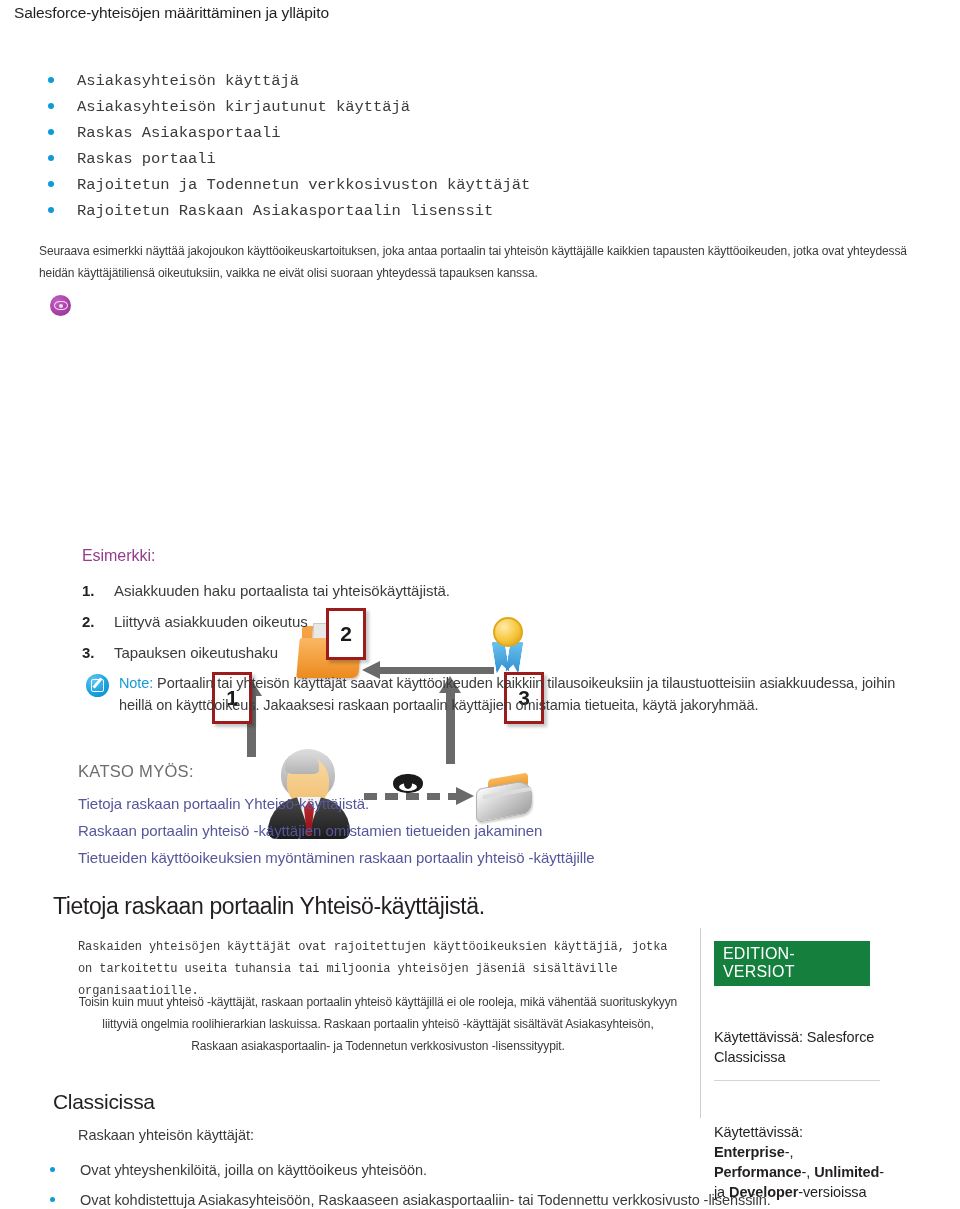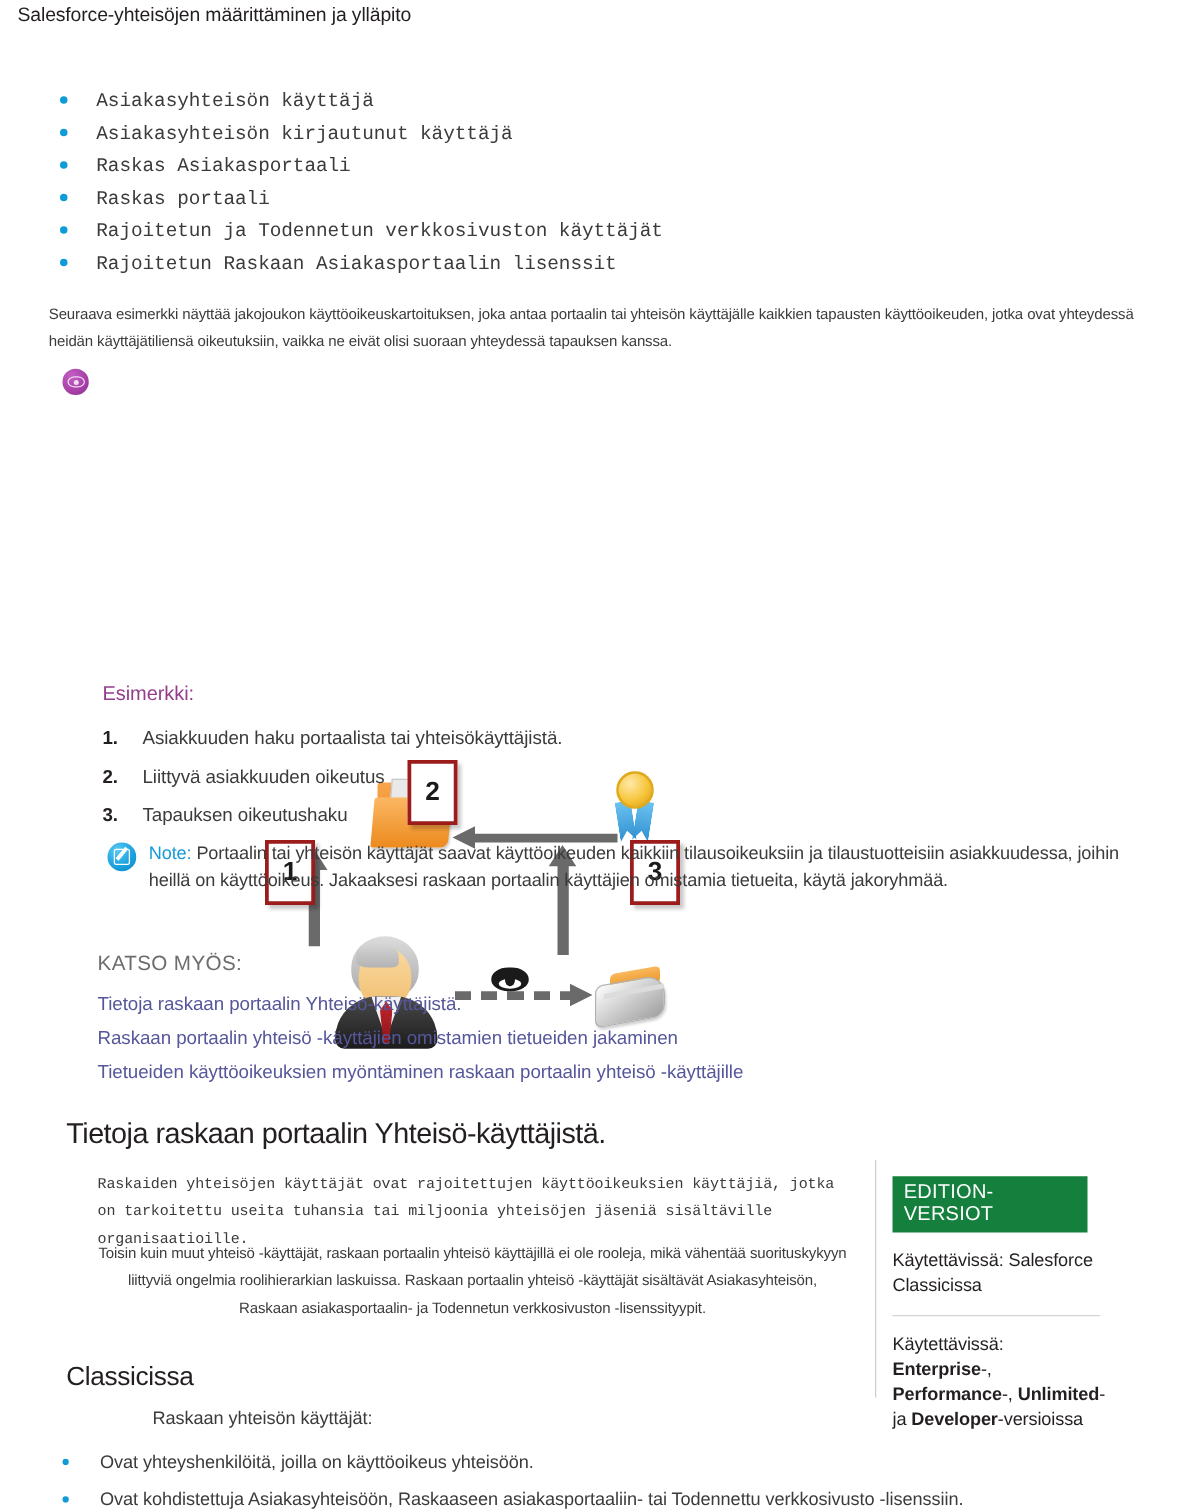--- a/index.html
+++ b/index.html
@@ -397,39 +397,40 @@
     letter-spacing: 0.2px;
     padding: 4px 10px 5px 9px;
   }
   .edition-row {
     font-size: 14.5px;
     line-height: 20px;
     color: #231f20;
     padding-top: 13px;
     letter-spacing: -0.1px;
     width: 172px;
+    margin-top: 28px;
   }
   #edition-rule {
     margin-top: 13px;
     width: 166px; height: 1px;
     background: #d4d4d4;
   }
   .edition-row b { font-weight: bold; }
 
   
   #feat-heading {
     position: absolute; left: 53px; top: 1090px;
     font-size: 21px;
     color: #231f20;
     letter-spacing: -0.3px;
   }
   #feat-lead {
     position: absolute; left: 78px; top: 1127px;
     width: 500px;
-    font-size: 14.5px; color: #3b3b3b; letter-spacing: -0.05px; margin-left: 44px;
+    font-size: 14.5px; color: #3b3b3b; letter-spacing: -0.05px;
   }
   #feat-bullets {
     position: absolute; left: 39px; top: 1155px;
     width: 880px;
   }
   #feat-bullets > li { line-height: 30px; font-size: 14.5px; padding-left: 41px; }
   #feat-bullets > li::before { left: 11px; top: 12px; width: 5px; height: 5px; }
 </style>
 </head>
 <body>

